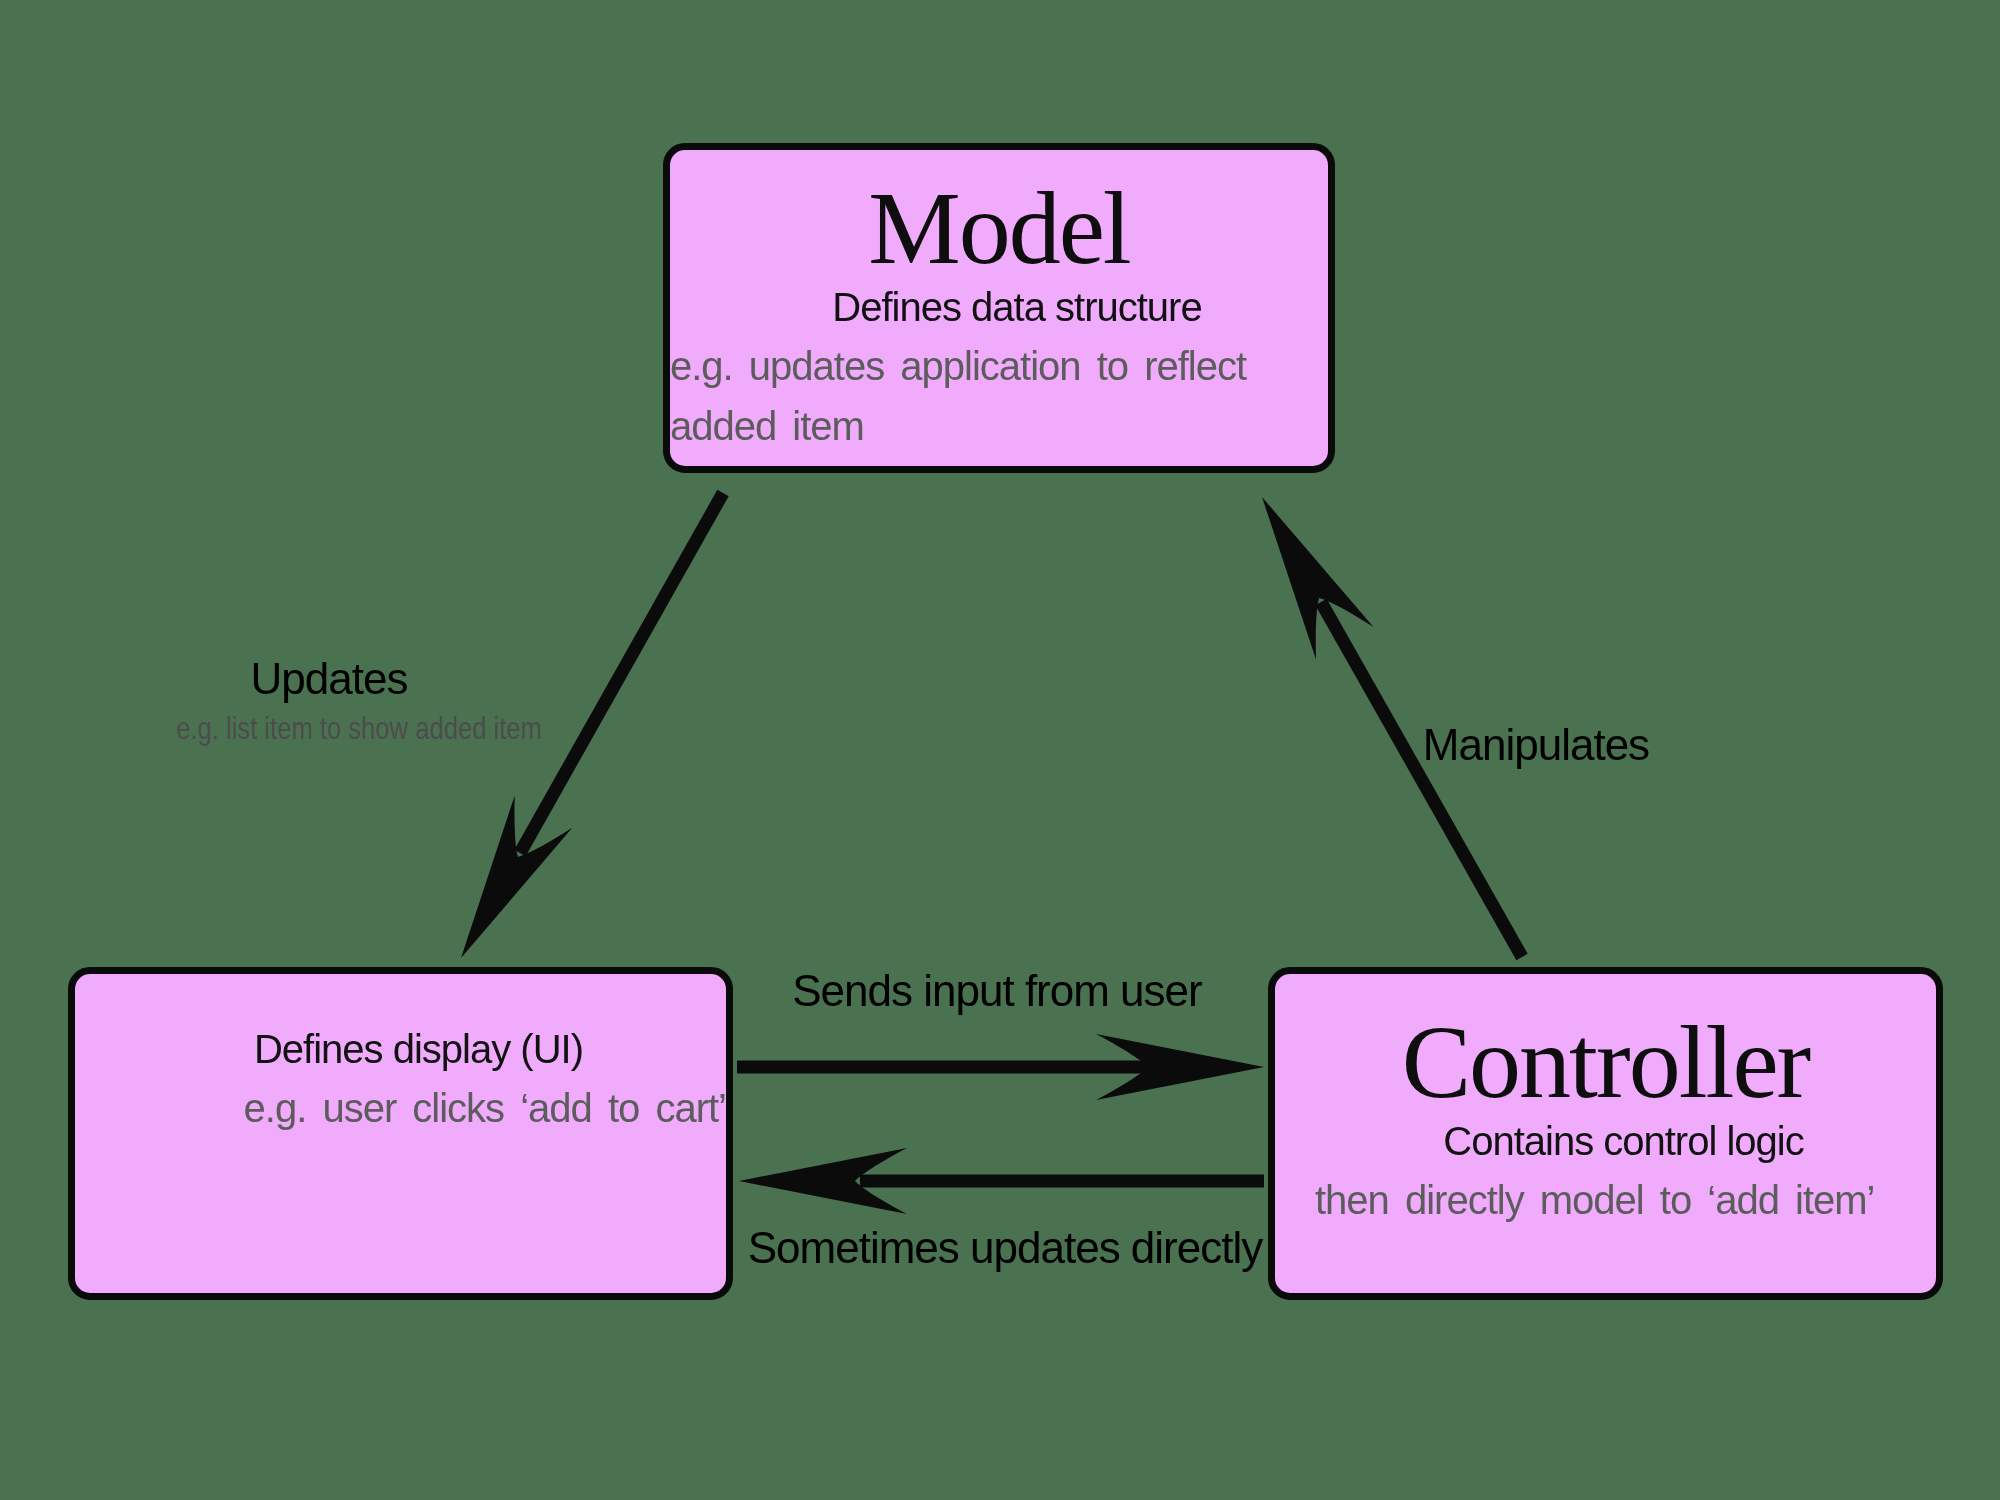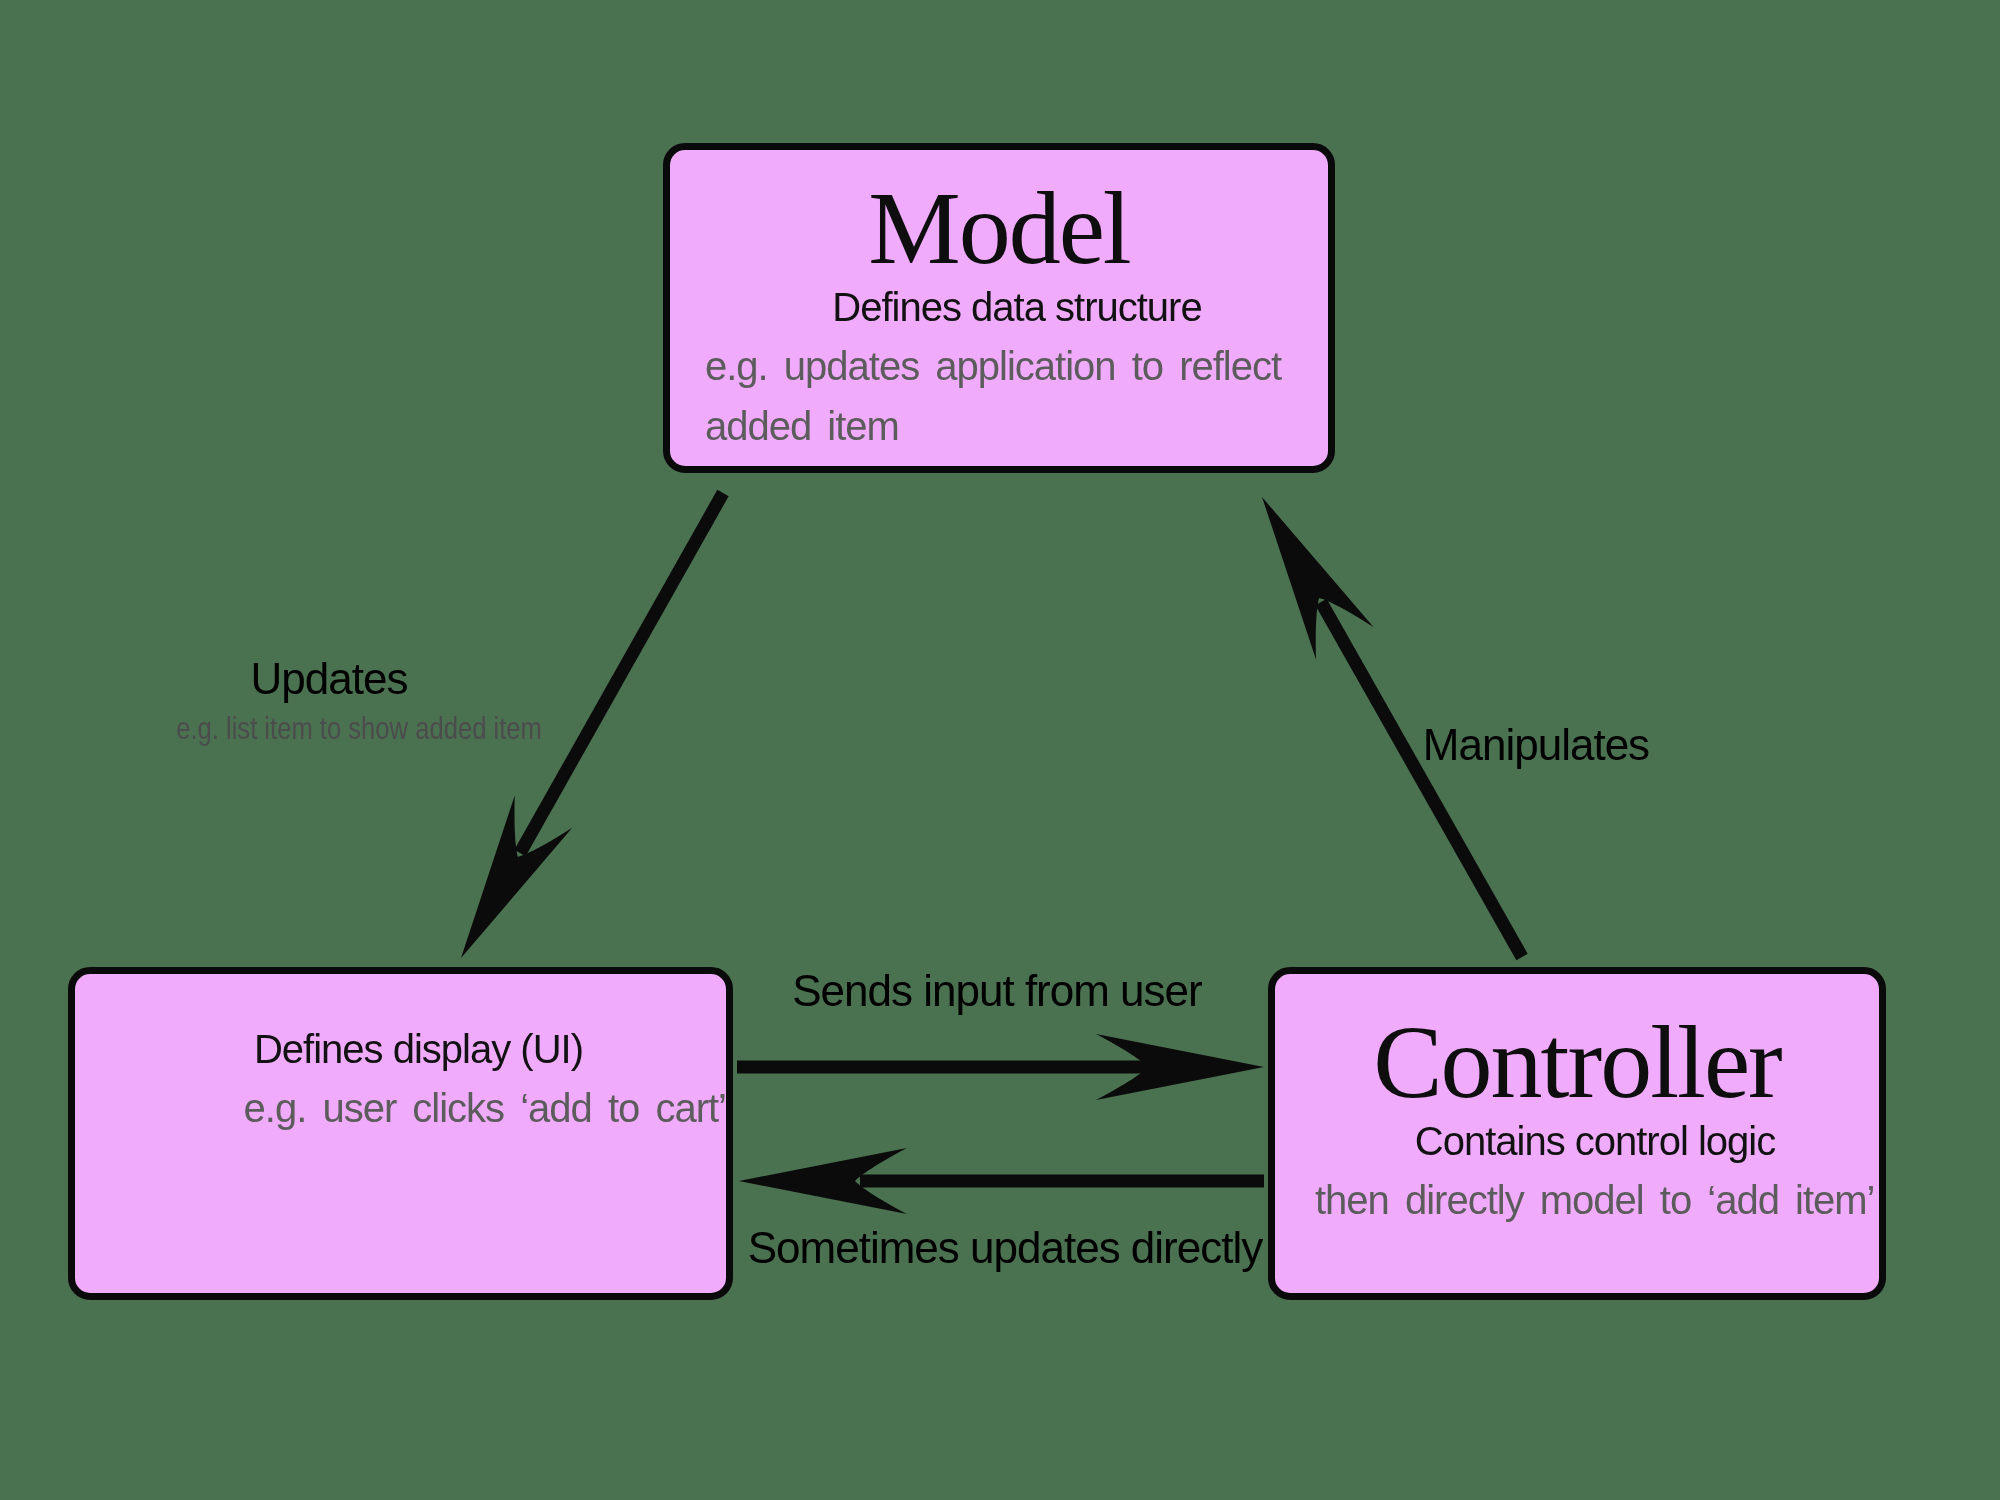--- a/index.html
+++ b/index.html
@@ -17,21 +17,21 @@
   .node{
     position:absolute;
     box-sizing:border-box;
     background:#f0abfc;
     border:7px solid #0A0A0A;
     border-radius:22px;
     color:#131313;
   }
   .node-model{left:663px;top:143px;width:672px;height:330px;padding-top:26px;}
   .node-view{left:68px;top:967px;width:665px;height:333px;padding-top:48px;}
-  .node-controller{left:1268px;top:967px;width:618px;height:333px;padding-top:36px;}
+  .node-controller{left:1268px;top:967px;width:675px;height:333px;padding-top:36px;}
 
   .node-title{
     font-family:"Liberation Serif", serif;
     font-size:104px;
     line-height:104px;
     text-align:center;
     letter-spacing:-2px;
     color:#0E0E0E;
     white-space:nowrap;
   }
@@ -45,21 +45,21 @@
     padding-left:36px;
   }
   .node-examples{
     font-size:40px;
     line-height:60px;
     color:#5C5C5C;
     letter-spacing:-1px;
     word-spacing:6px;
     margin-top:2px;
   }
-  .node-model .node-examples{text-align:left;padding-left:35px;padding-right:20px;}
+  .node-model .node-examples{text-align:left;padding-right:20px;}
   .node-view .node-examples{text-align:right;}
   .node-controller .node-examples{text-align:left;padding-left:40px;padding-right:10px;}
   .example-line{white-space:nowrap;}
 
   .edge-label{
     position:absolute;
     transform:translate(-50%,-50%);
     font-size:44px;
     letter-spacing:-1px;
     color:#000000;

